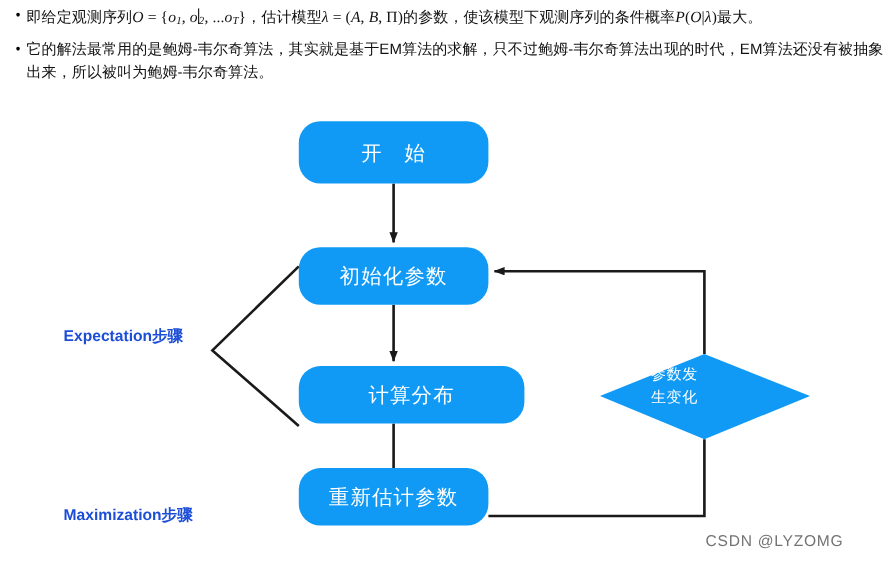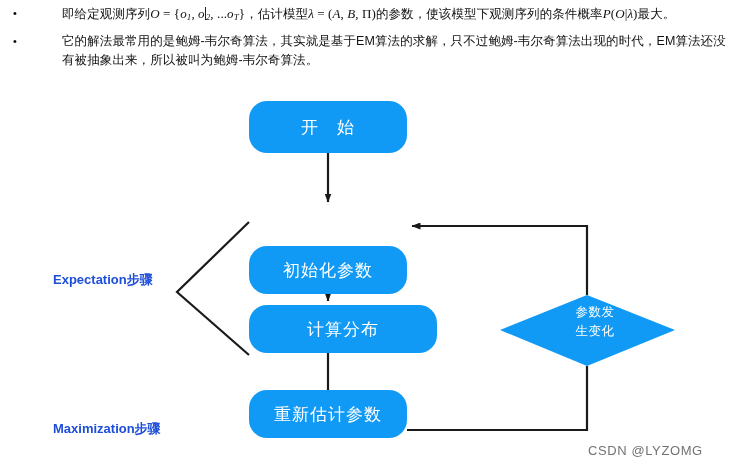--- a/index.html
+++ b/index.html
@@ -37,21 +37,20 @@
     font-size: 11px;
     line-height: 18px;
     color: #000;
   }
   .bullet-text {
     flex: 1 1 auto;
     font-size: 12.5px;
     line-height: 19px;
     color: #111;
     letter-spacing: 0.1px;
-    margin-left: 40px;
   }
   .mathvar {
     font-family: "Liberation Serif", "DejaVu Serif", serif;
     font-style: italic;
     font-size: 13px;
   }
   .mathup {
     font-family: "Liberation Serif", "DejaVu Serif", serif;
     font-style: normal;
     font-size: 13px;
@@ -91,27 +90,27 @@
     border-radius: 18px;
     color: #ffffff;
     display: flex;
     align-items: center;
     justify-content: center;
     font-size: 17px;
     letter-spacing: 1px;
     box-sizing: border-box;
   }
   #node-start   { left: 249px; top: 101px; width: 158px; height: 52px; }
-  #node-init    { left: 249px; top: 206px; width: 158px; height: 48px; margin-top: 40px; }
+  #node-init    { left: 249px; top: 206px; width: 158px; height: 48px; }
   #node-calc    { left: 249px; top: 305px; width: 188px; height: 48px; }
   #node-reest   { left: 249px; top: 390px; width: 158px; height: 48px; }
 
   .decision-label {
     position: absolute;
-    left: 550px;
+    left: 517px;
     top: 303px;
     width: 90px;
     text-align: center;
     color: #ffffff;
     font-size: 12.5px;
     line-height: 19px;
     letter-spacing: 0.5px;
     pointer-events: none;
   }
 

